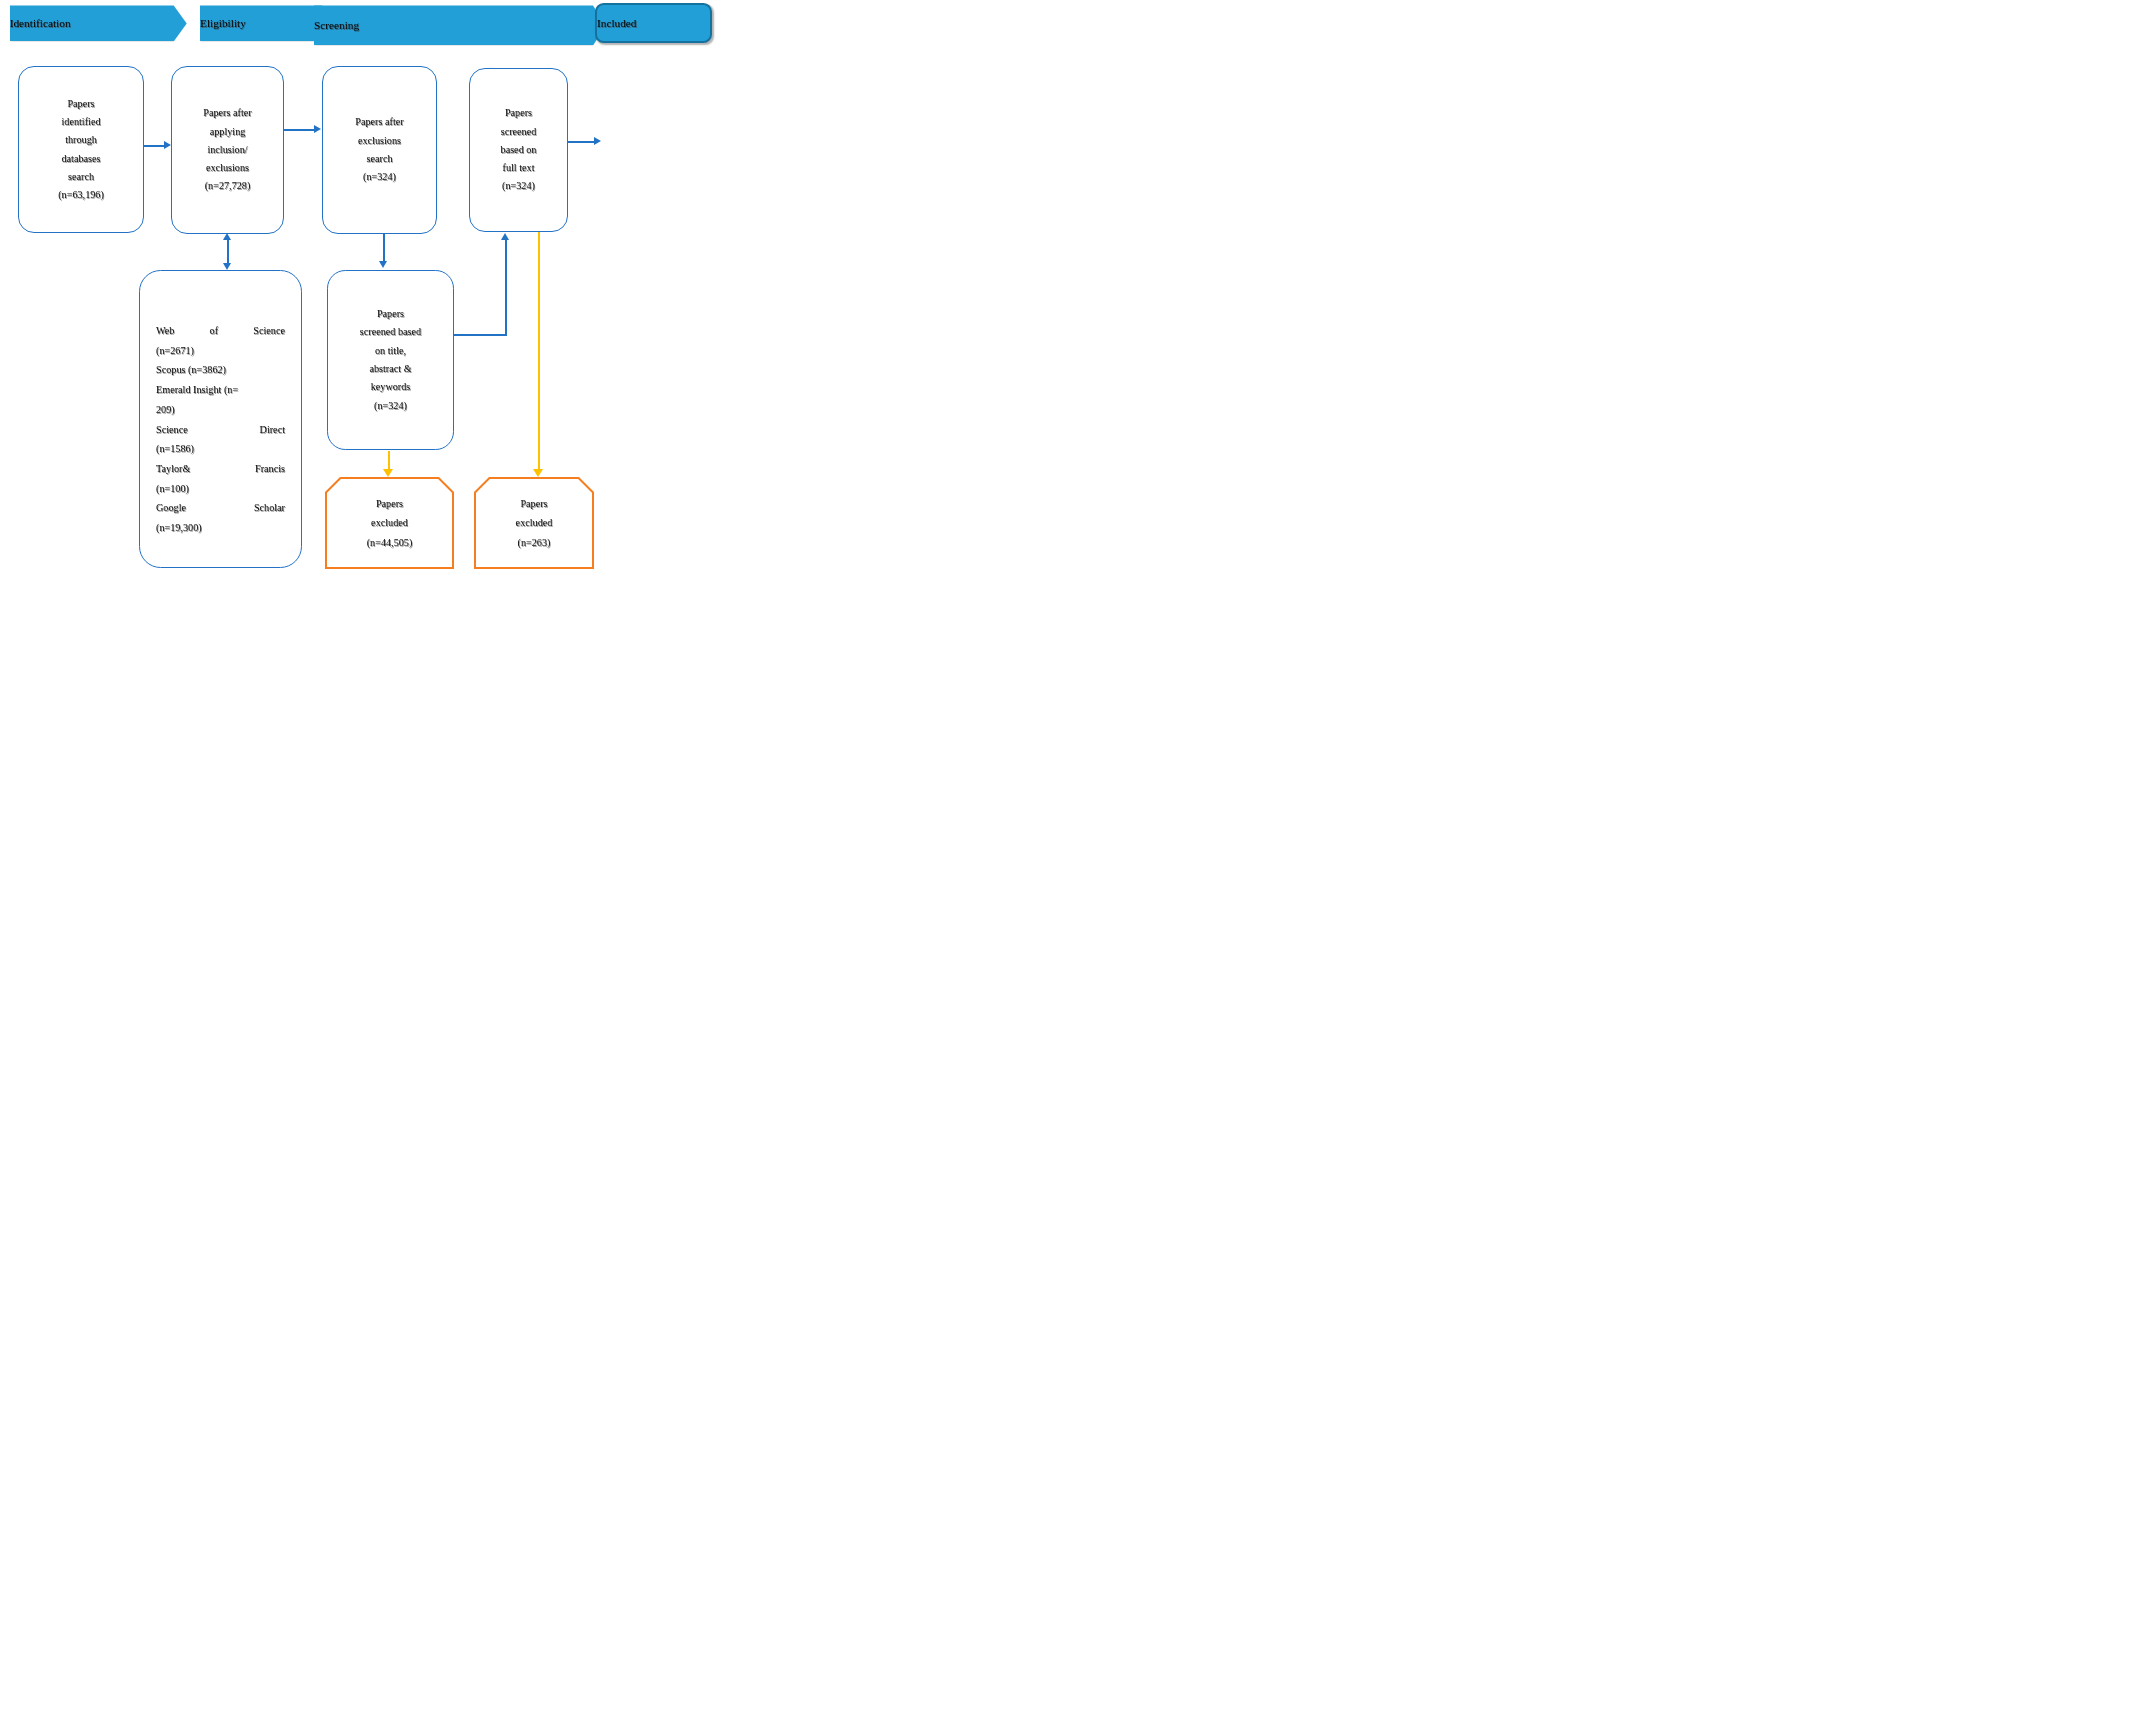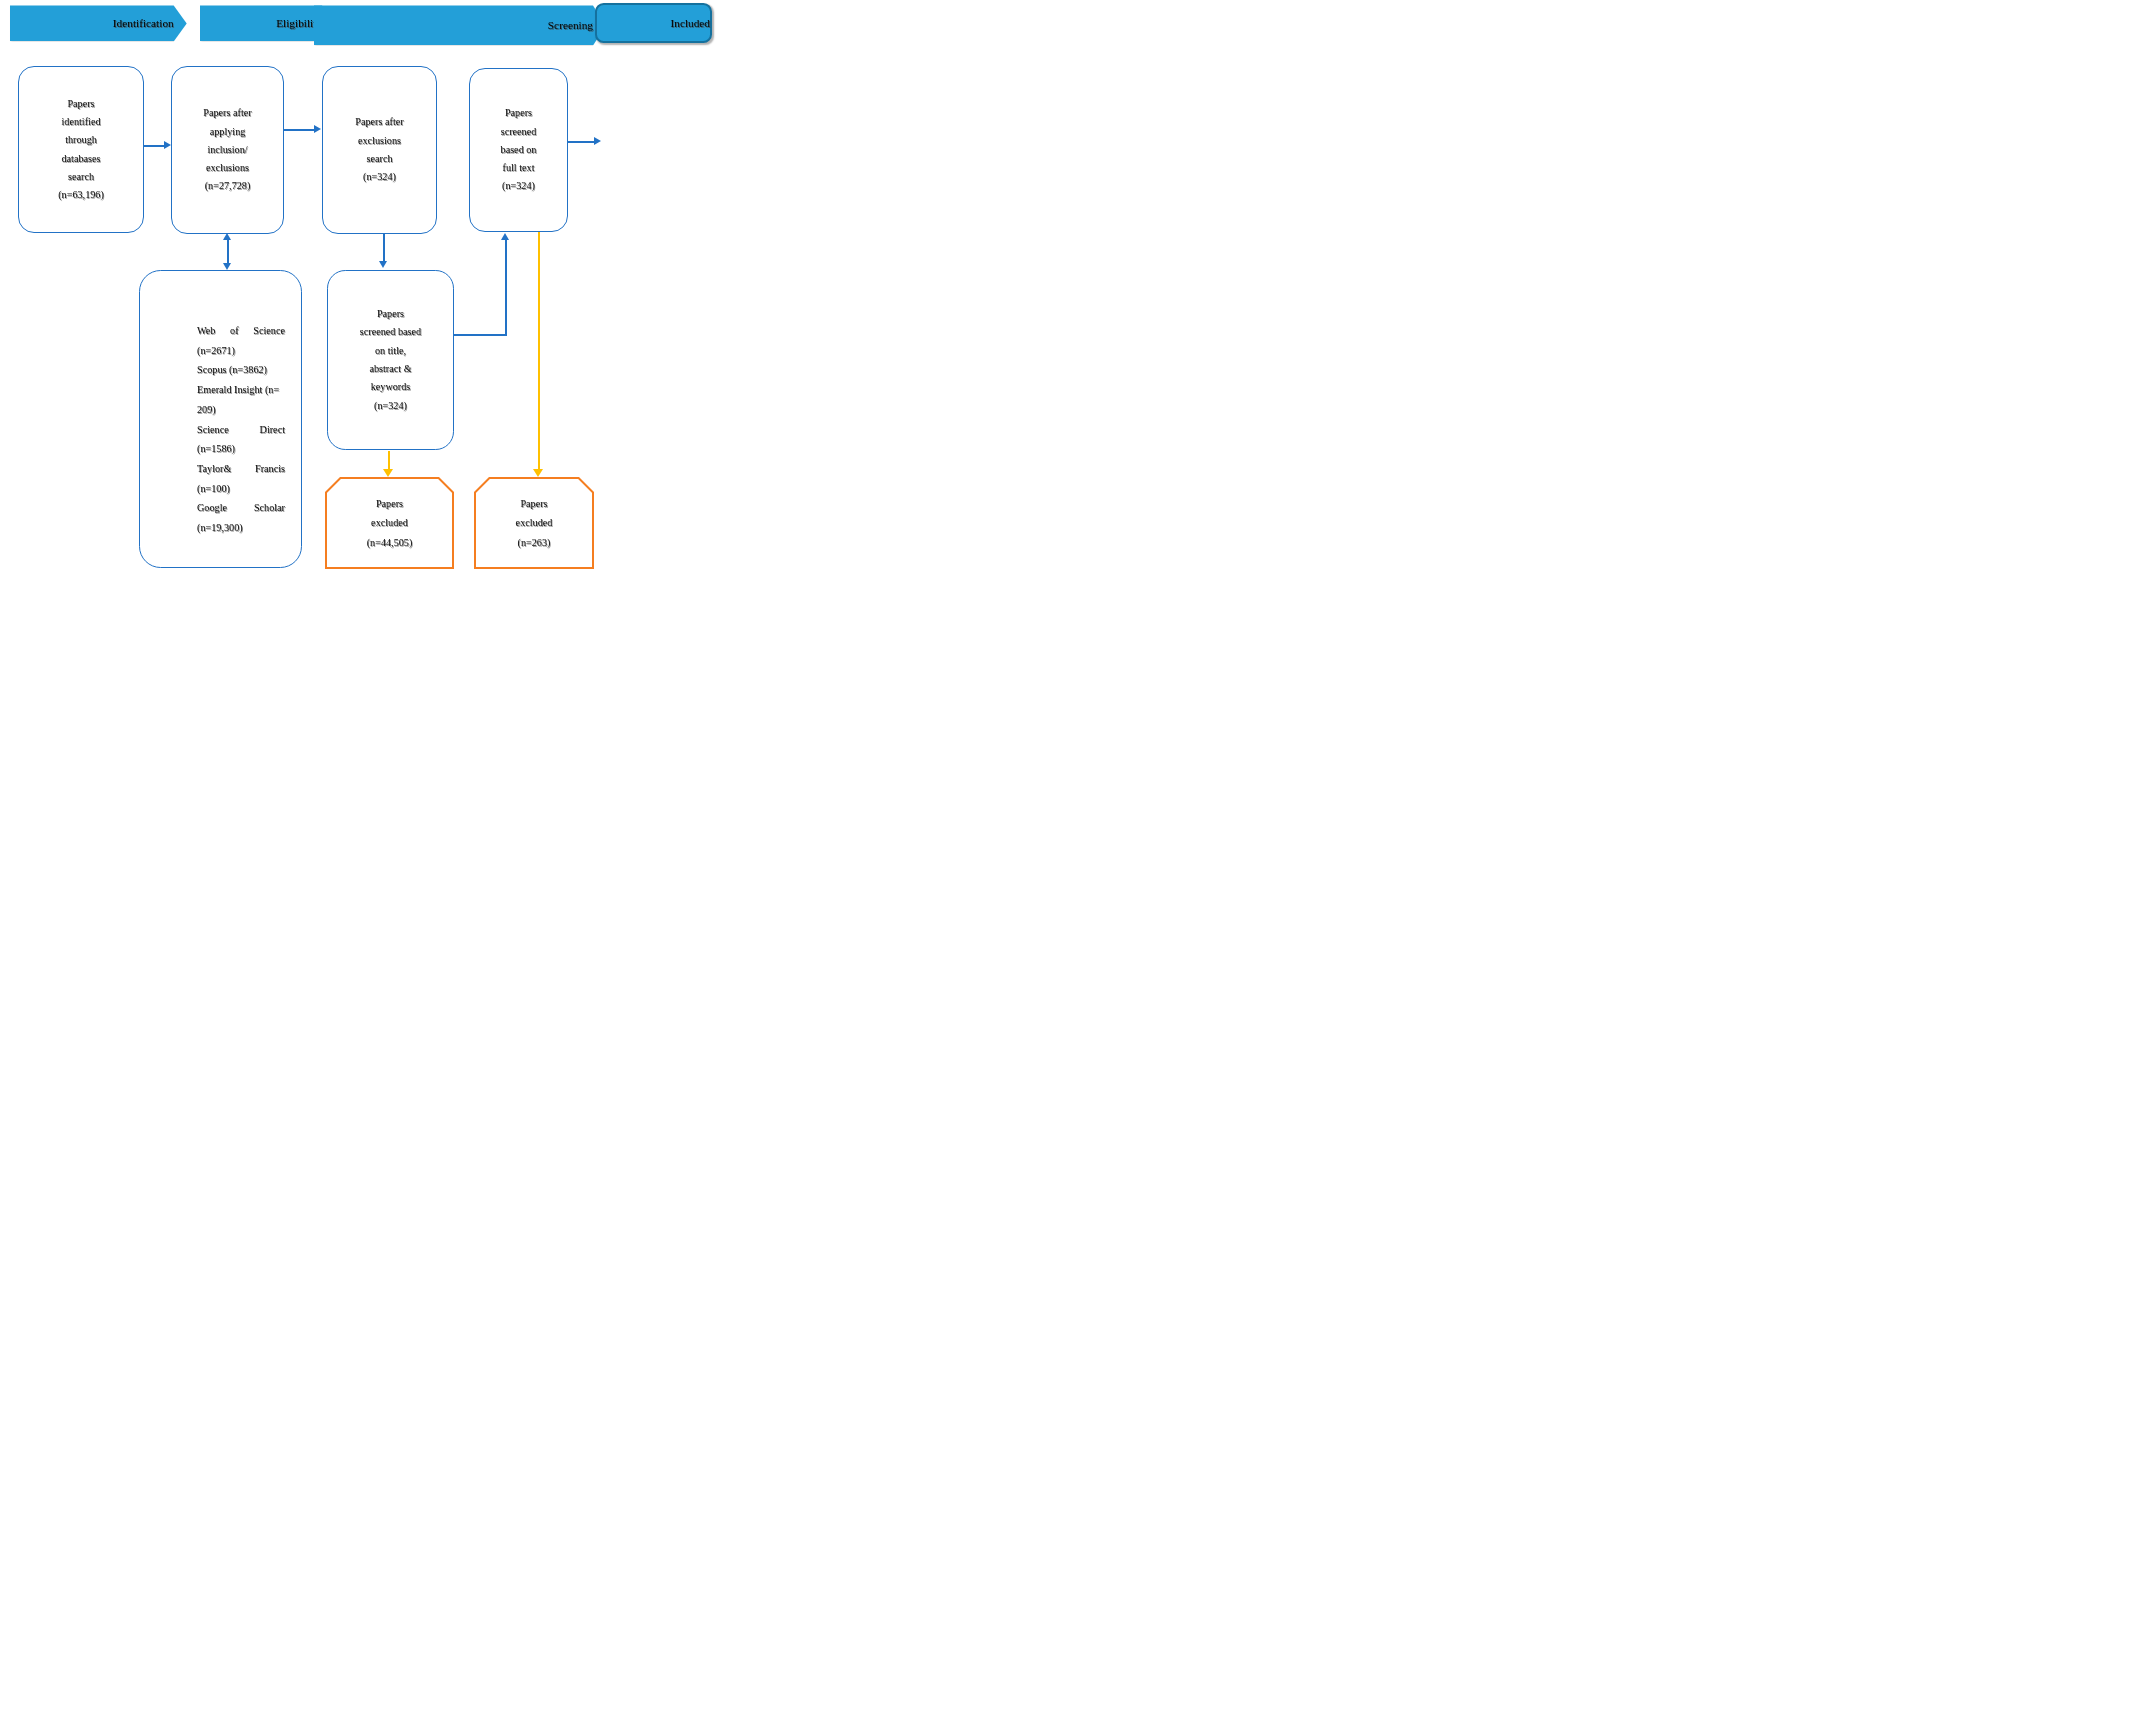--- a/index.html
+++ b/index.html
@@ -11,21 +11,21 @@
     --yellow:#FFC000;
     --text:#0B0B0B;
   }
   html,body{margin:0;padding:0;background:#ffffff;}
   body{font-family:"Liberation Serif","DejaVu Serif",serif;color:var(--text);}
   .canvas{position:relative;width:717px;height:571px;background:#ffffff;overflow:hidden;}
 
   
   .banner{
     position:absolute;background:var(--banner-fill);
-    display:flex;align-items:center;justify-content:flex-end;
+    display:flex;align-items:center;justify-content:flex-start;
     font-size:11.3px;color:#000;
     filter:drop-shadow(1.1px 1.6px 1.1px rgba(0,0,0,0.30));
   }
   .banner .banner-label{
     text-shadow:0.8px 0.8px 0.5px rgba(70,70,70,0.75);
     white-space:nowrap;
   }
   .chev{
     clip-path:polygon(0 0, calc(100% - 13px) 0, 100% 50%, calc(100% - 13px) 100%, 0 100%);
     padding-right:13px;
@@ -135,21 +135,21 @@
     <div class="ftext">
         <div class="tline">Papers</div>
         <div class="tline">screened</div>
         <div class="tline">based on</div>
         <div class="tline">full text</div>
         <div class="tline">(n=324)</div>
       </div>
   </div>
 
 
-  <div class="fbox db" style="left:139px;top:270px;width:163px;height:298px;padding-left:41px;">
+  <div class="fbox db" style="left:139px;top:270px;width:163px;height:298px;">
     <div class="dbtext">
         <div class="db-line spread">
           <span>Web</span>
           <span>of</span>
           <span>Science</span>
         </div>
         <div class="db-line">(n=2671)</div>
         <div class="db-line">Scopus (n=3862)</div>
         <div class="db-line">Emerald Insight (n=</div>
         <div class="db-line">209)</div>

